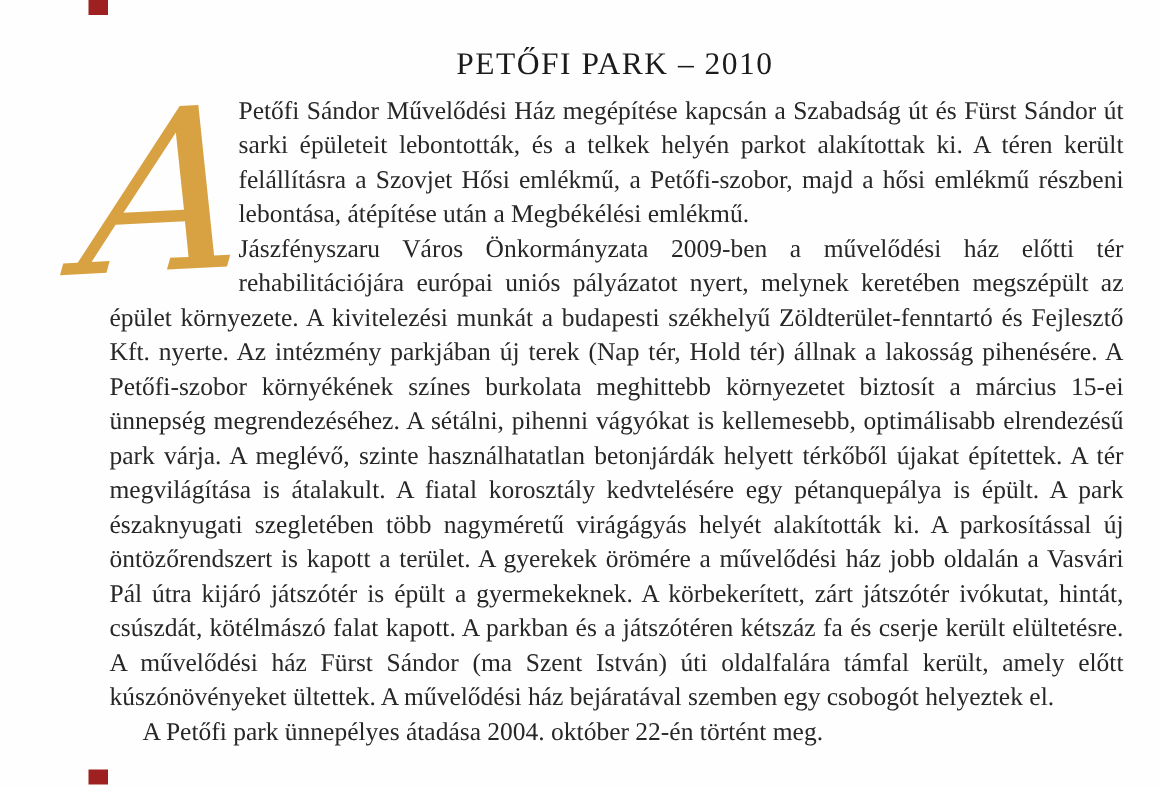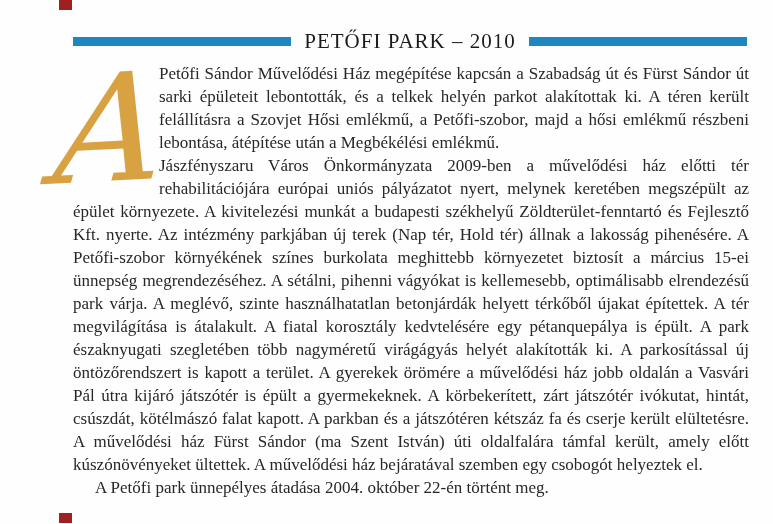--- a/index.html
+++ b/index.html
@@ -29,20 +29,21 @@
   }
   .corner-mark.top{left:59px;top:0px;}
   .corner-mark.bottom{left:59px;top:513px;}
 
   .title-band{
     position:absolute;
     left:73px;top:30px;
     width:674px;height:22px;
     display:flex;
     align-items:center;
+    flex-direction:column;
   }
   .title-rule{
     flex:1 1 auto;
     height:9px;
     background:var(--rule-blue);
   }
   .page-title{
     flex:0 0 auto;
     padding:0 13px;
     font-size:21px;

